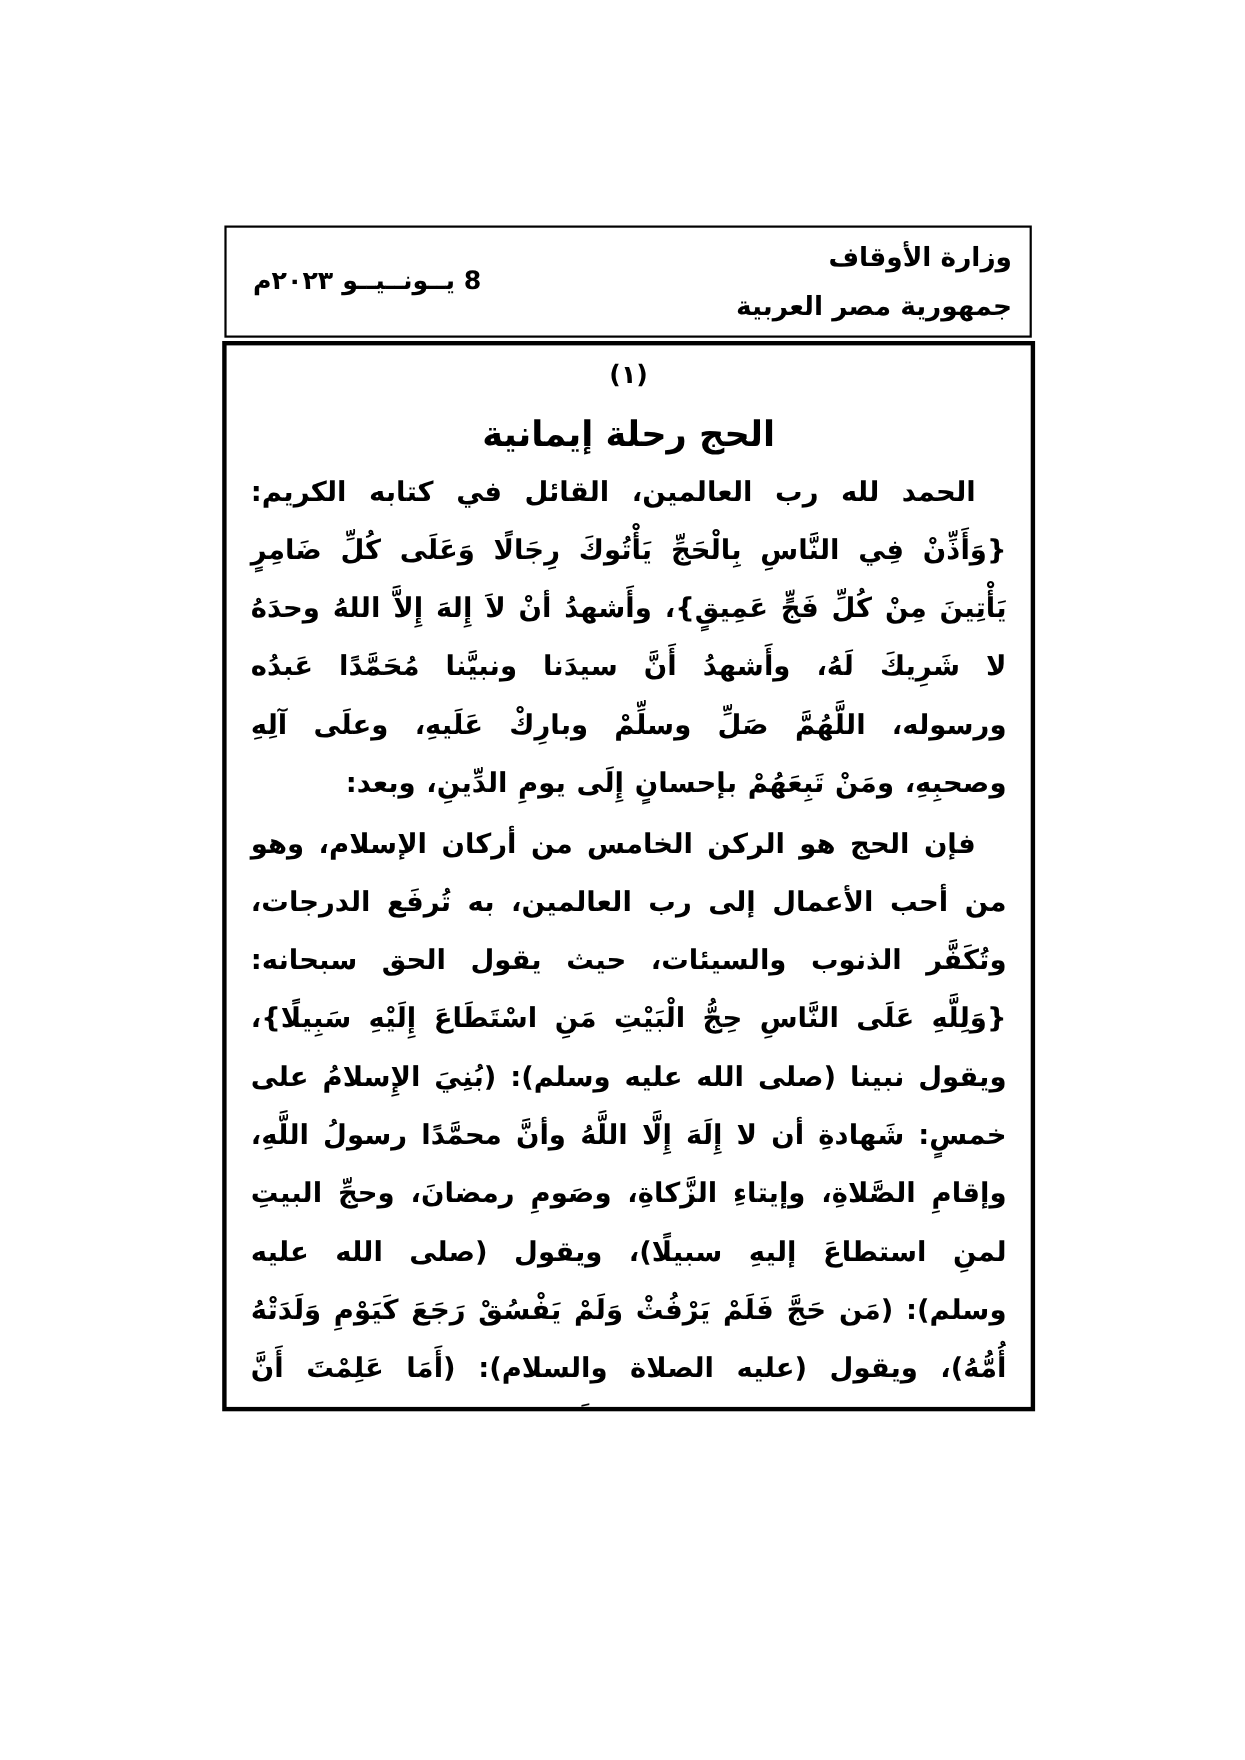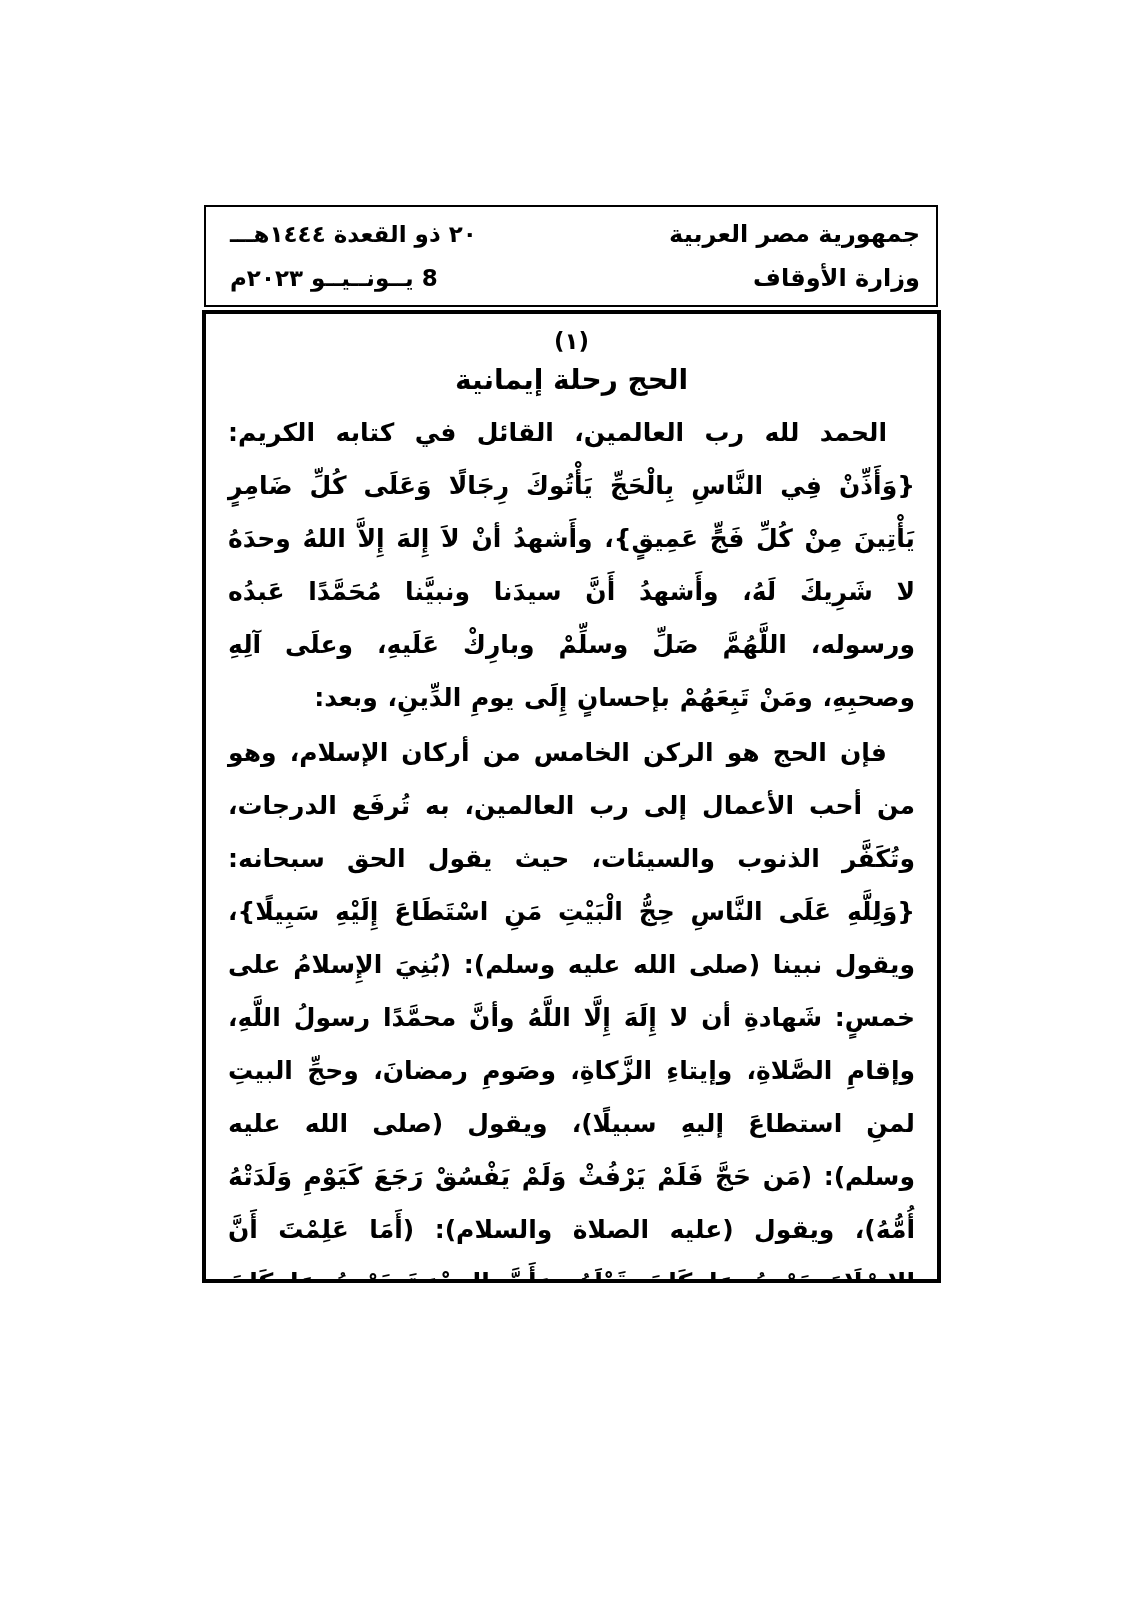--- a/index.html
+++ b/index.html
@@ -58,46 +58,45 @@
   .doc-number {
     text-align: center;
     font-weight: 700;
     font-size: 23px;
     line-height: 34px;
     margin: 2px 0 0 0;
   }
   .doc-title {
     text-align: center;
     font-weight: 700;
-    font-size: 28px;
+    font-size: 32px;
     line-height: 40px;
-    margin: 2px 0 6px 0;
+    margin: 16px 0 6px 0;
   }
   .body-text p {
     margin: 0 0 2px 0;
     font-weight: 700;
     font-size: 25px;
     line-height: 53px;
     text-align: justify;
     text-indent: 28px;
     word-spacing: 1px;
   }
 </style>
 </head>
 <body>
 
 <div class="page">
 
   <div class="header-box">
     <div class="org-block">
+      <div>وزارة الأوقاف</div>
       <div>جمهورية مصر العربية</div>
-      <div>وزارة الأوقاف</div>
     </div>
     <div class="date-block">
-      <div>٢٠ ذو القعدة ١٤٤٤هـــ</div>
       <div>8 يــونــيــو ٢٠٢٣م</div>
     </div>
   </div>
 
   <div class="main-box">
     <div class="doc-number">(١)</div>
     <h1 class="doc-title">الحج رحلة إيمانية</h1>
     <div class="body-text">
       <p>الحمد لله رب العالمين، القائل في كتابه الكريم: {وَأَذِّنْ فِي النَّاسِ بِالْحَجِّ يَأْتُوكَ رِجَالًا وَعَلَى كُلِّ ضَامِرٍ يَأْتِينَ مِنْ كُلِّ فَجٍّ عَمِيقٍ}، وأَشهدُ أنْ لاَ إِلهَ إِلاَّ اللهُ وحدَهُ لا شَرِيكَ لَهُ، وأَشهدُ أَنَّ سيدَنا ونبيَّنا مُحَمَّدًا عَبدُه ورسوله، اللَّهُمَّ صَلِّ وسلِّمْ وبارِكْ عَلَيهِ، وعلَى آلِهِ وصحبِهِ، ومَنْ تَبِعَهُمْ بإحسانٍ إِلَى يومِ الدِّينِ، وبعد:</p>
       <p>فإن الحج هو الركن الخامس من أركان الإسلام، وهو من أحب الأعمال إلى رب العالمين، به تُرفَع الدرجات، وتُكَفَّر الذنوب والسيئات، حيث يقول الحق سبحانه: {وَلِلَّهِ عَلَى النَّاسِ حِجُّ الْبَيْتِ مَنِ اسْتَطَاعَ إِلَيْهِ سَبِيلًا}، ويقول نبينا (صلى الله عليه وسلم): (بُنِيَ الإِسلامُ على خمسٍ: شَهادةِ أن لا إِلَهَ إِلَّا اللَّهُ وأنَّ محمَّدًا رسولُ اللَّهِ، وإقامِ الصَّلاةِ، وإيتاءِ الزَّكاةِ، وصَومِ رمضانَ، وحجِّ البيتِ لمنِ استطاعَ إليهِ سبيلًا)، ويقول (صلى الله عليه وسلم): (مَن حَجَّ فَلَمْ يَرْفُثْ وَلَمْ يَفْسُقْ رَجَعَ كَيَوْمِ وَلَدَتْهُ أُمُّهُ)، ويقول (عليه الصلاة والسلام): (أَمَا عَلِمْتَ أَنَّ الإِسْلَامَ يَهْدِمُ مَا كَانَ قَبْلَهُ، وَأَنَّ الهِجْرَةَ تَهْدِمُ مَا كَانَ قَبْلَهَا، وَأَنَّ الحَجَّ يَهْدِمُ مَا كَانَ قَبْلَهُ)، ويقول (صلى الله عليه وسلم): (العُمرَةُ إِلَى العُمرَةِ كَفَّارَةٌ لِمَا بَيْنَهُمَا، وَالحَجُّ المَبْرُورُ لَيْسَ لَهُ جَزَاءٌ إِلَّا الجَنَّةُ).</p>

